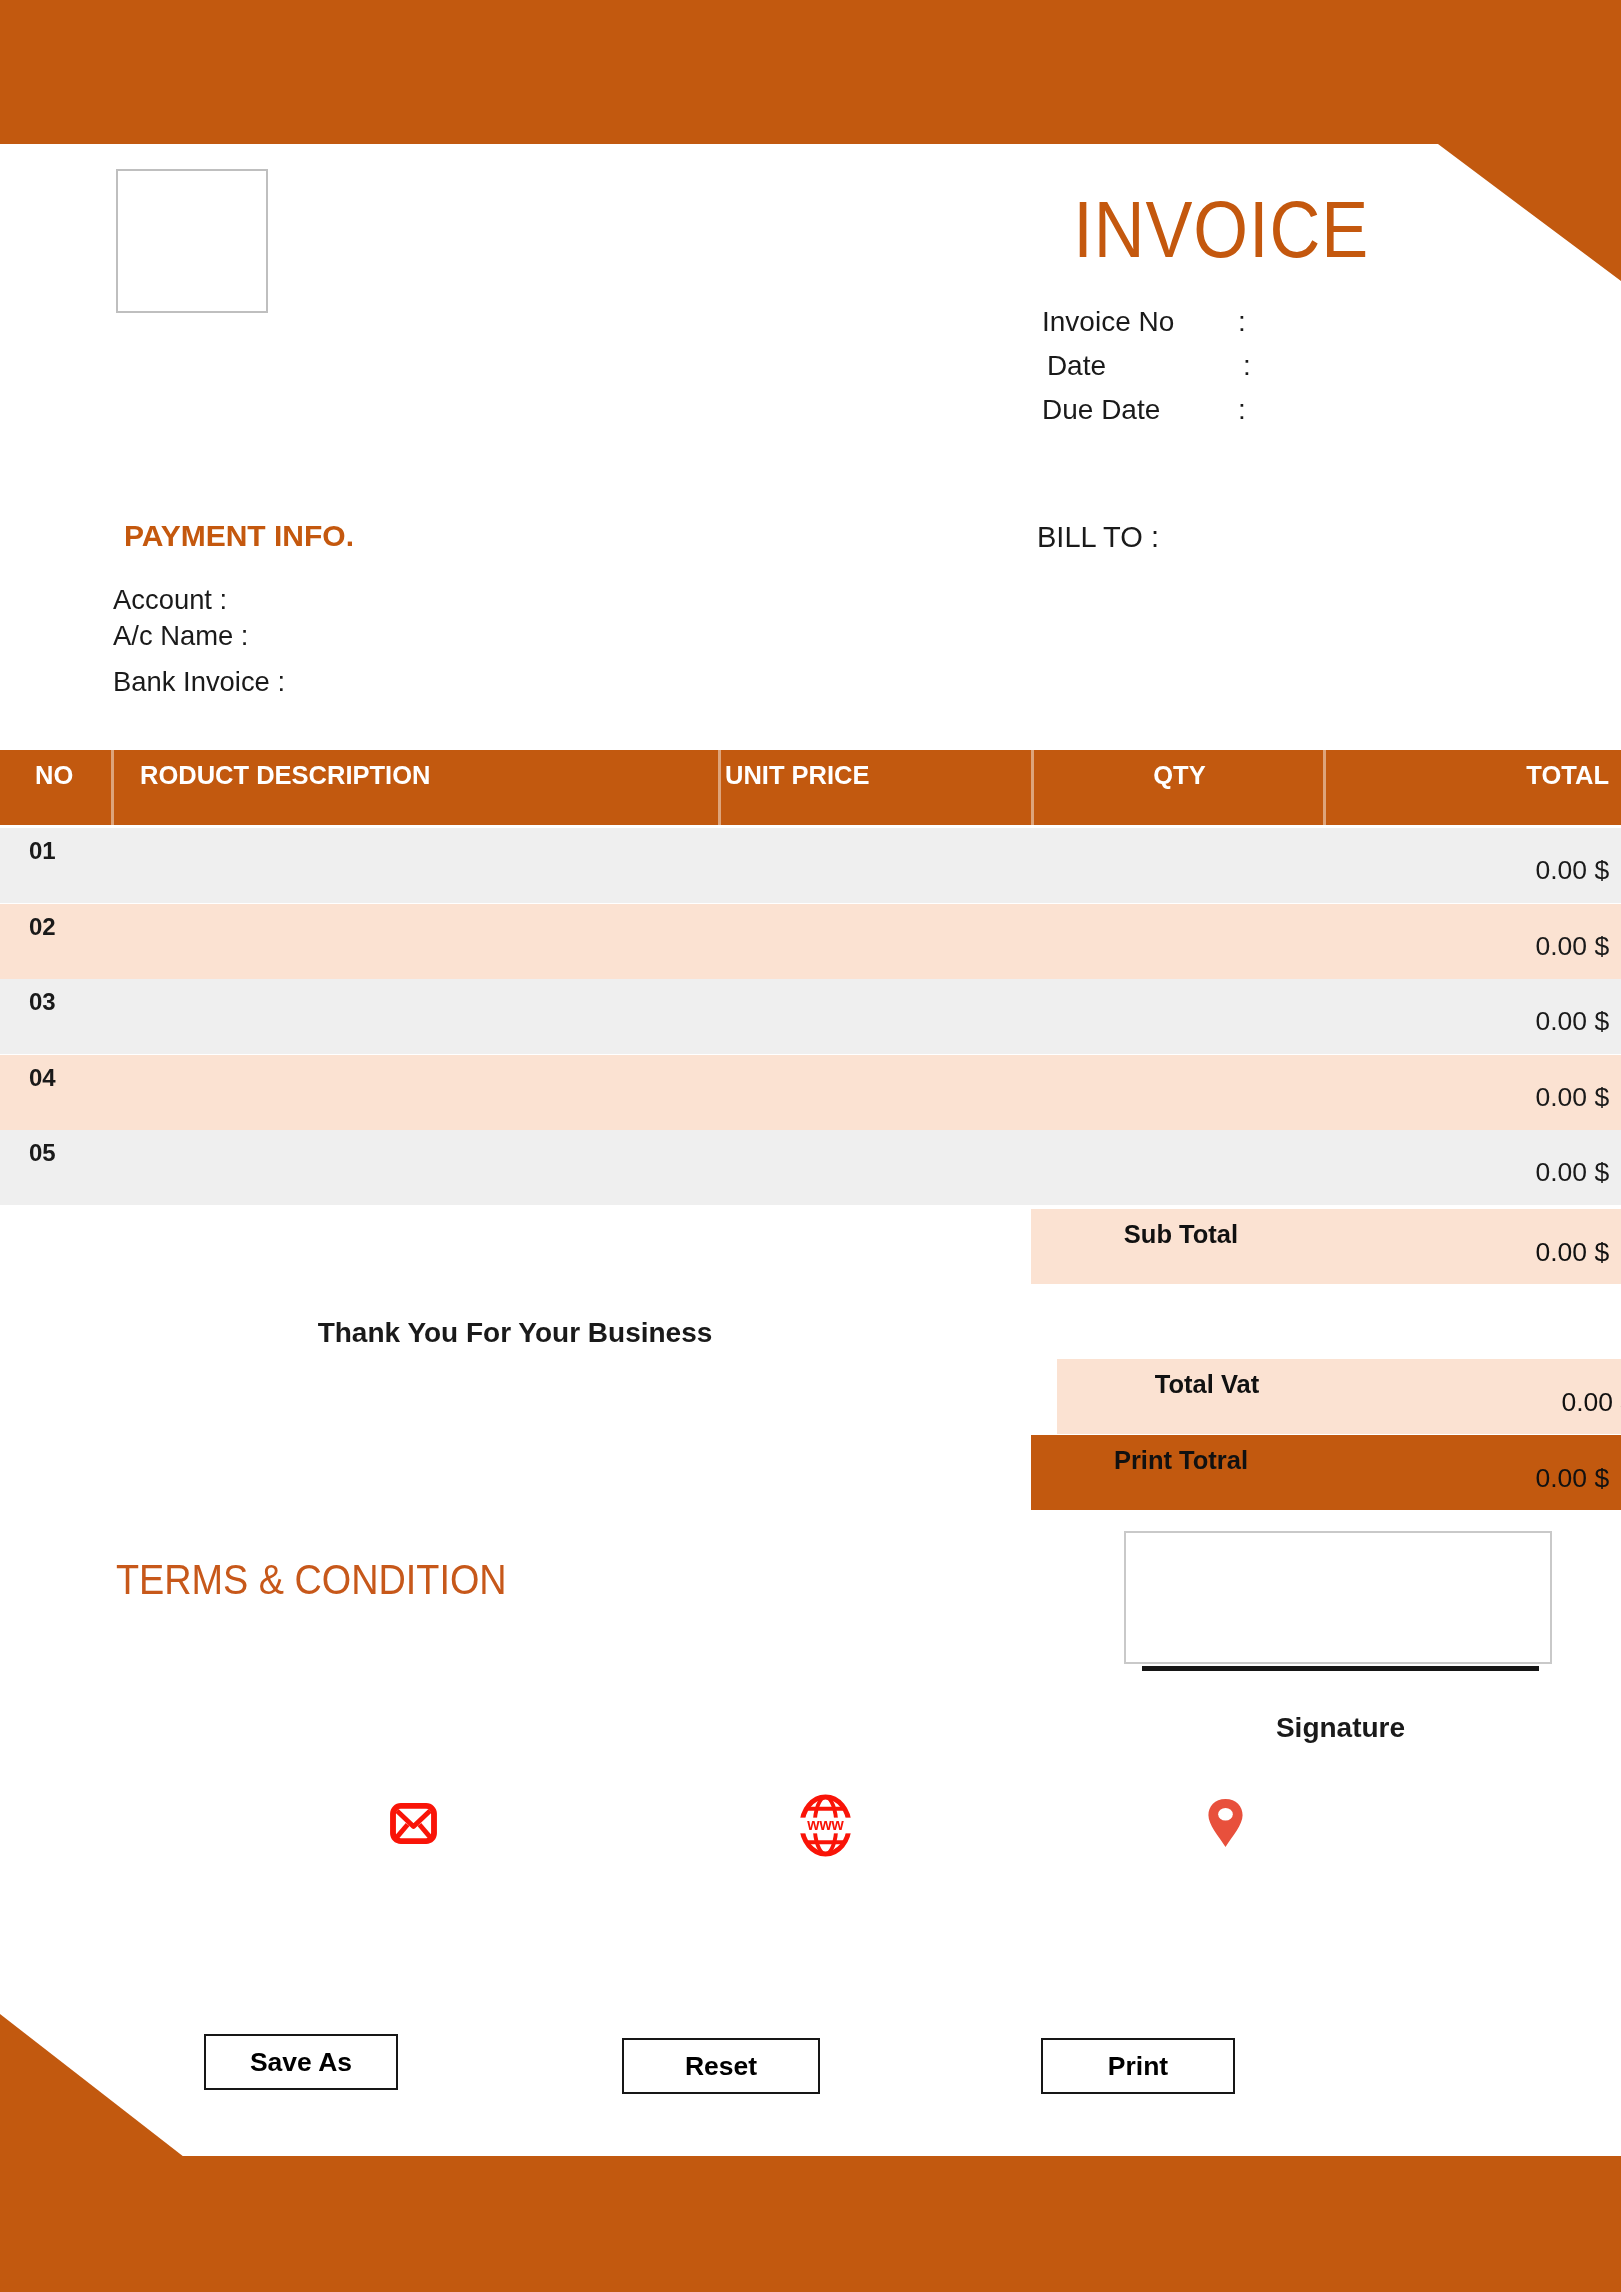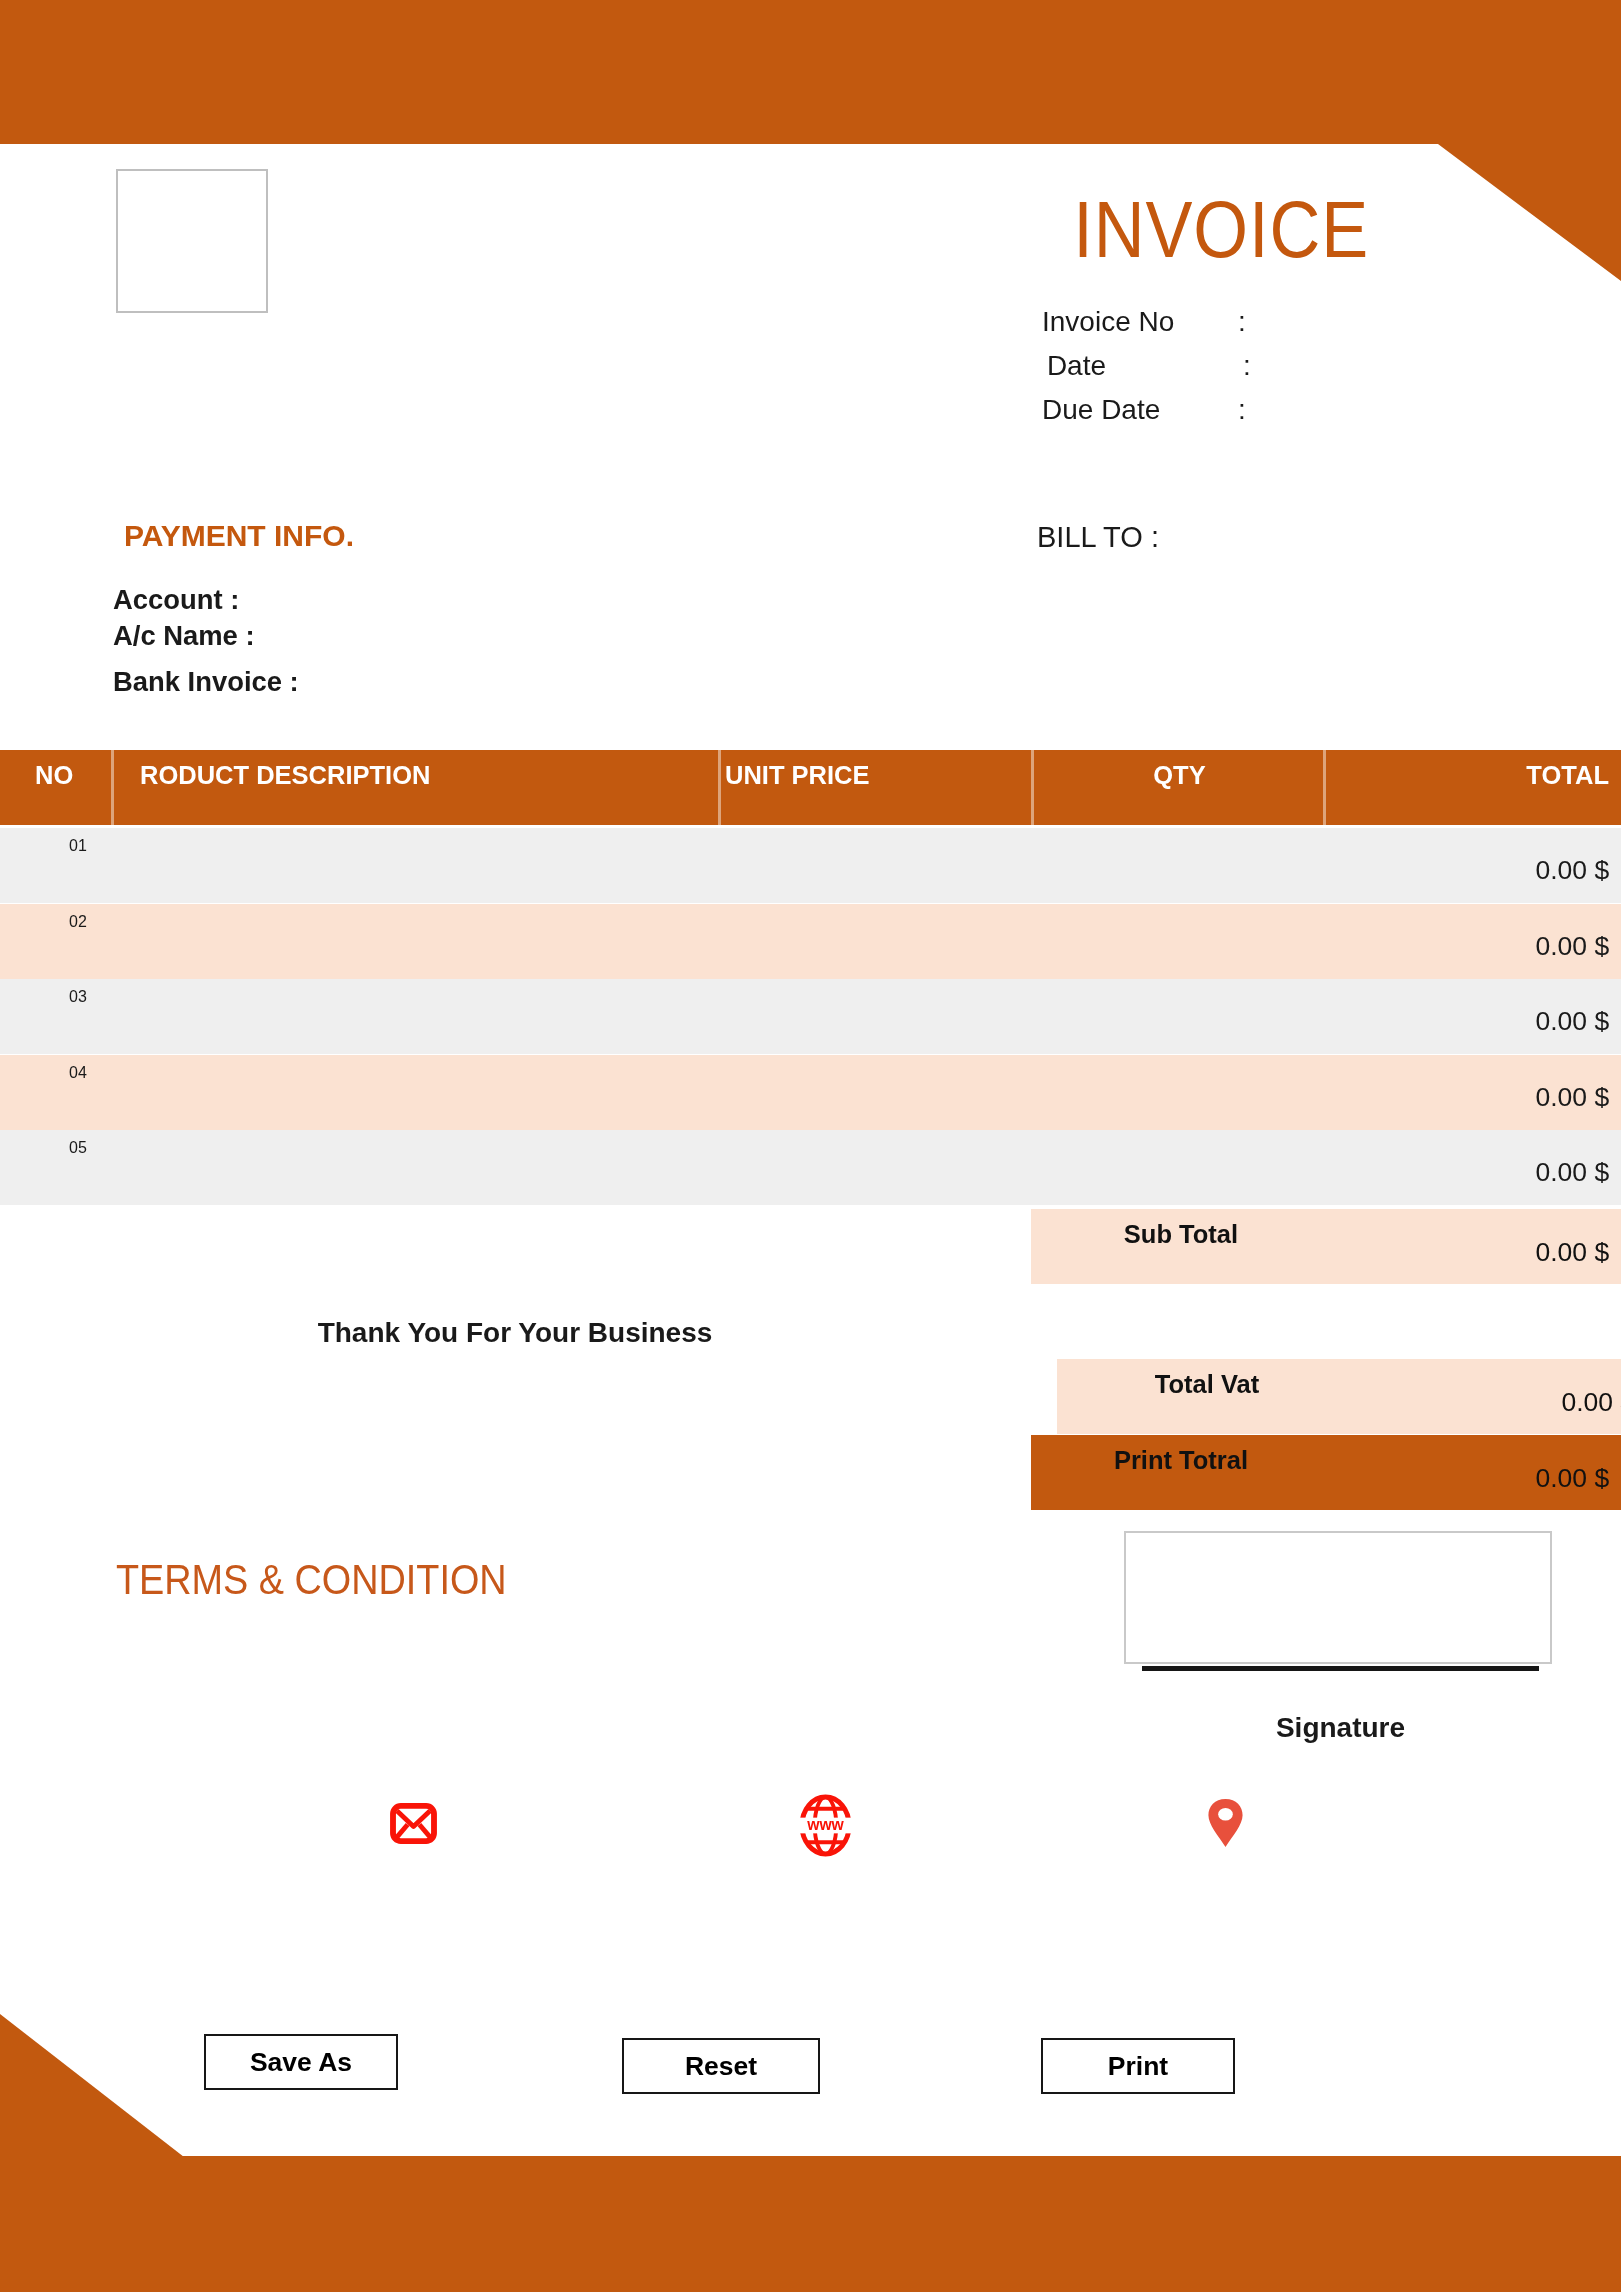--- a/index.html
+++ b/index.html
@@ -33,39 +33,39 @@
   }
   .meta{position:absolute;left:1042px;top:300px;width:421px;font-size:28px;}
   .meta-row{display:flex;align-items:center;height:44px;}
   .meta-label{width:196px;}
   .meta-row:nth-child(2) .meta-label{padding-left:4.9px;}
   .meta-colon{width:19.6px;}
   .meta-value{flex:1;height:35px;}
   .bill-to{position:absolute;left:1037px;top:521px;font-size:29px;}
   
   .payment-heading{position:absolute;left:124px;top:519px;font-size:30px;font-weight:700;color:var(--orange-text);}
-  .pay-field{position:absolute;left:113px;font-size:27.4px;font-weight:bold;}
+  .pay-field{position:absolute;left:113px;font-size:27.4px;}
   .pay-field.f0{top:584px;}
   .pay-field.f1{top:620px;}
   .pay-field.f2{top:666px;}
   
   .thead{position:absolute;left:0;top:750px;width:1621px;height:75px;background:var(--orange);color:#fff;font-weight:700;font-size:25.5px;}
   .th{position:absolute;top:10.8px;white-space:nowrap;}
   .th-no{left:35px;}
   .th-desc{left:140px;}
   .th-unit{left:725px;width:299px;text-align:left;}
   .th-qty{left:1045px;width:269px;text-align:center;}
   .th-total{left:1335px;width:274px;text-align:right;}
   .th-sep{position:absolute;top:0;width:2.9px;height:75px;background:rgba(255,255,255,.45);}
   
   .item-row{position:absolute;left:0;width:1621px;height:75px;}
   .item-row.gray{background:var(--gray);}
   .item-row.peach{background:var(--peach);}
   .r0{top:828px;}.r1{top:904px;}.r2{top:979px;}.r3{top:1055px;}.r4{top:1130px;}
-  .row-no{position:absolute;left:29px;top:8.8px;font-weight:400;font-size:16px;margin-left:40px;}
+  .row-no{position:absolute;left:29px;top:8.8px;font-weight:700;font-size:24px;}
   .row-total{position:absolute;right:11.8px;top:27.4px;font-size:26.5px;}
   .cell-desc{position:absolute;left:115px;top:0;width:593px;height:75px;}
   .cell-unit{position:absolute;left:725px;top:0;width:298px;height:75px;}
   .cell-qty{position:absolute;left:1045px;top:0;width:268px;height:75px;}
   
   .sum-row{position:absolute;left:1031px;width:590px;height:75px;}
   .s0{top:1209px;background:var(--peach);}
   .s1{top:1284px;background:var(--gray);}
   .s2{top:1359px;background:var(--peach);margin-left:26px;}
   .s3{top:1435px;background:var(--orange);}

